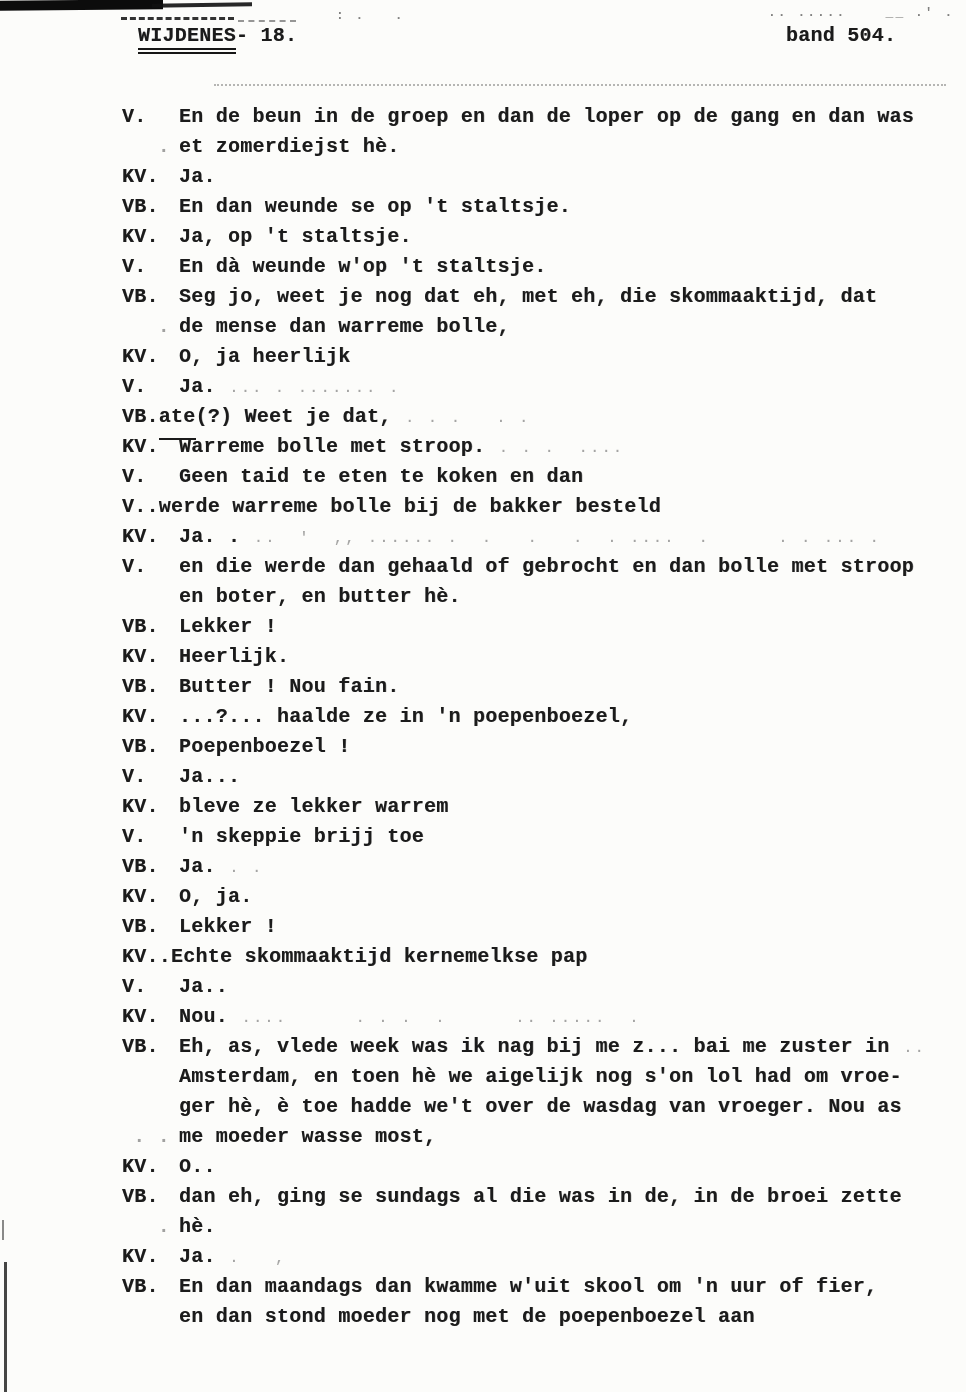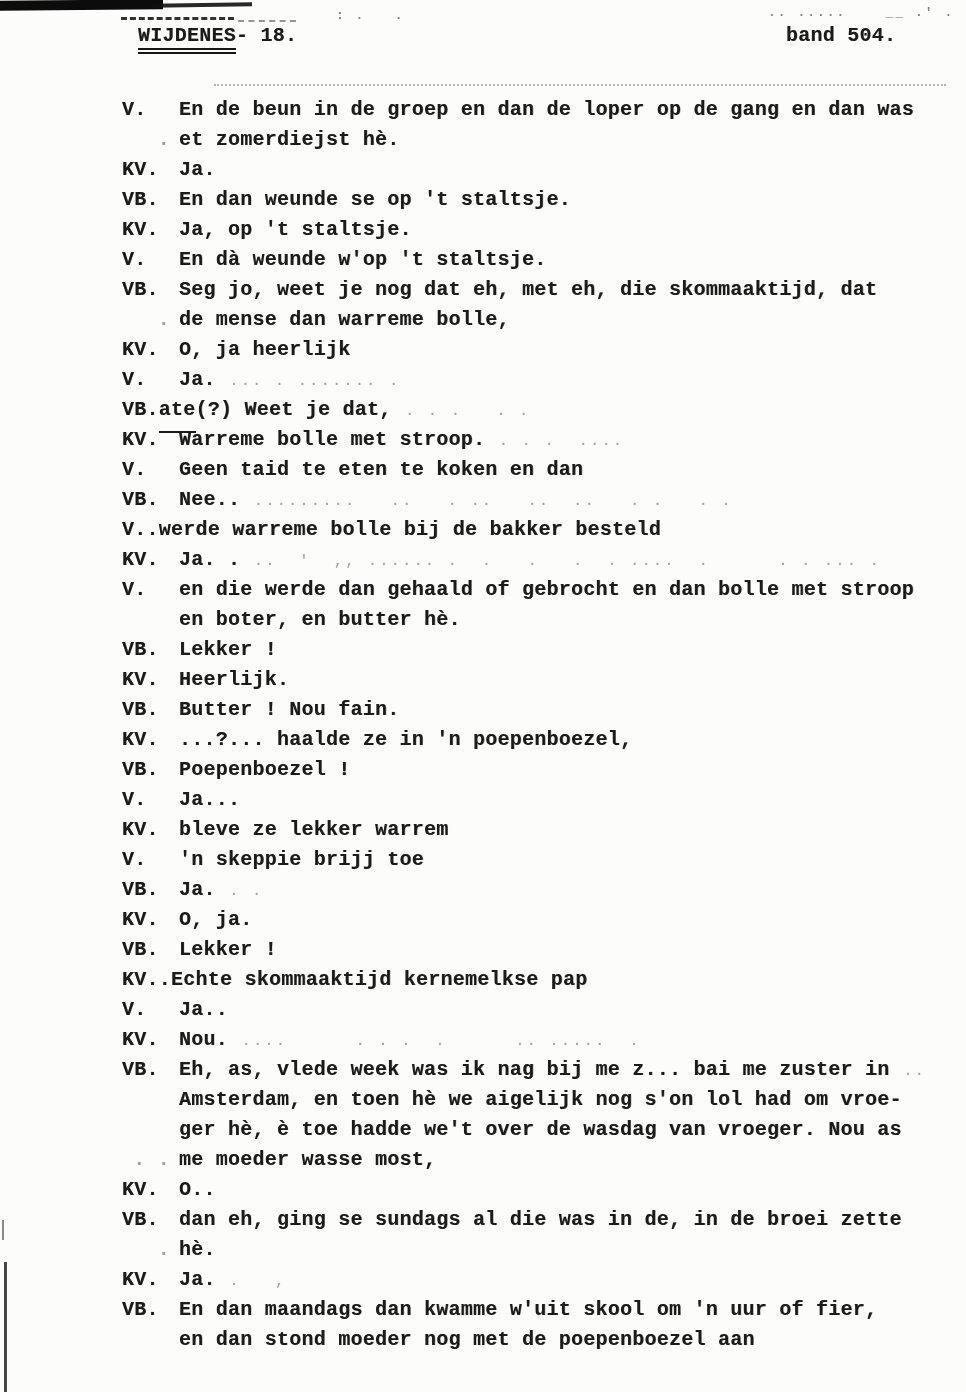--- a/index.html
+++ b/index.html
@@ -26,21 +26,21 @@
   .dotrow{position:absolute;left:214px;top:84px;width:732px;border-top:2px dotted rgba(30,30,30,.32);}
   .vline{position:absolute;background:#161616;}
   .v1{left:4px;top:1262px;width:3px;height:130px;opacity:.8;}
   .v2{left:2px;top:1220px;width:2px;height:20px;opacity:.5;}
   
   .header-title{position:absolute;left:122px;top:24px;white-space:pre;}
   .u2{display:inline-block;border-bottom:2px solid #161616;padding-bottom:2px;margin-left:16px;}
   .u1{display:inline-block;border-bottom:2px solid #161616;padding-bottom:1px;}
   .band{position:absolute;left:786px;top:24px;white-space:pre;}
   
-  .transcript{position:absolute;left:0;top:95px;width:799px;}
+  .transcript{position:absolute;left:0;top:102px;width:799px;}
   .line{height:30px;line-height:30px;padding-left:122px;white-space:pre;}
   .label{display:inline-block;width:57px;}
   .line.tight .label{width:auto;}
   .label.pre{opacity:.4;text-align:right;padding-right:9px;box-sizing:border-box;text-shadow:none;}
   .uword{border-bottom:2px solid #1b1b1b;padding-bottom:10px;}
   .trail{opacity:.38;font-size:14px;letter-spacing:3px;margin-left:14px;text-shadow:none;}
 </style>
 </head>
 <body>
 
@@ -77,21 +77,20 @@
   <div class="line"><span class="label">KV.</span><span class="text">O, ja heerlijk</span></div>
 
   <div class="line"><span class="label">V.</span><span class="text">Ja.</span><span class="trail">... . ....... .</span></div>
 
   <div class="line tight"><span class="label">VB.</span><span class="uword">ate</span><span class="text">(?) Weet je dat,</span><span class="trail">. . .   . .</span></div>
 
   <div class="line"><span class="label">KV.</span><span class="text">Warreme bolle met stroop.</span><span class="trail">. . .  ....</span></div>
 
   <div class="line"><span class="label">V.</span><span class="text">Geen taid te eten te koken en dan</span></div>
 
-  <div class="line"><span class="label">VB.</span><span class="text">Nee..</span><span class="trail">.........   ..   . ..   ..  ..   . .   . .</span></div>
 
   <div class="line tight"><span class="label">V.</span><span class="text">.werde warreme bolle bij de bakker besteld</span></div>
 
   <div class="line"><span class="label">KV.</span><span class="text">Ja. .</span><span class="trail">..  '  ,, ...... .  .   .   .  . ....  .      . . ... .</span></div>
 
   <div class="line"><span class="label">V.</span><span class="text">en die werde dan gehaald of gebrocht en dan bolle met stroop</span></div>
 
   <div class="line"><span class="label"></span><span class="text">en boter, en butter hè.</span></div>
 
   <div class="line"><span class="label">VB.</span><span class="text">Lekker !</span></div>

